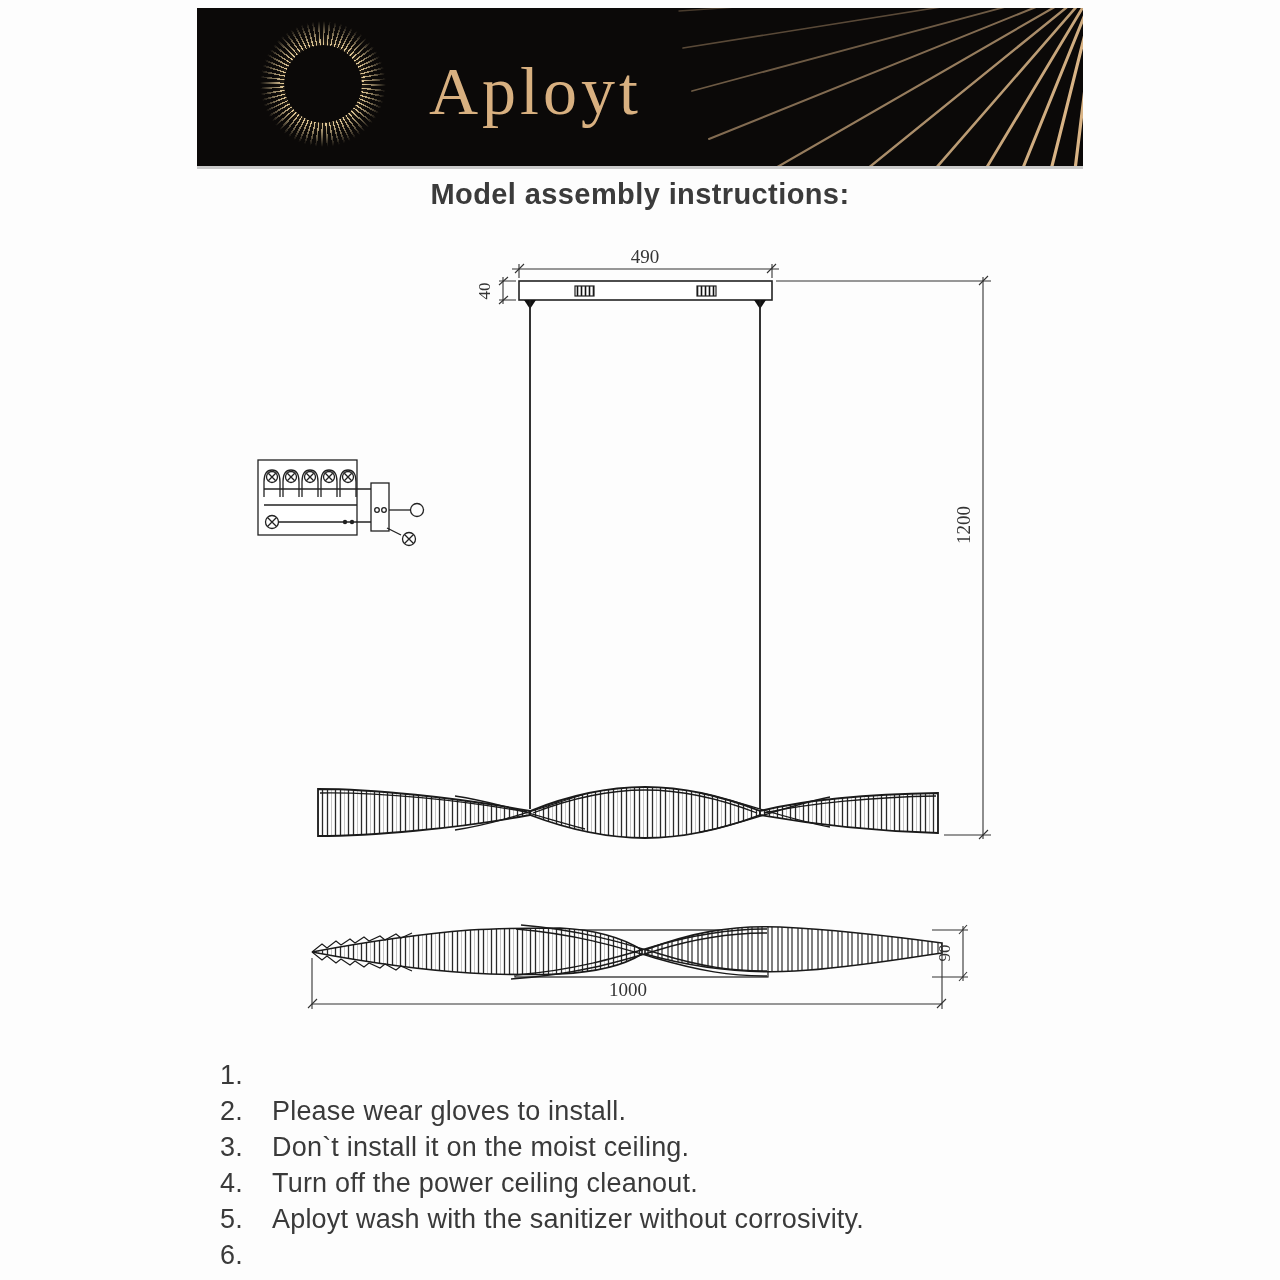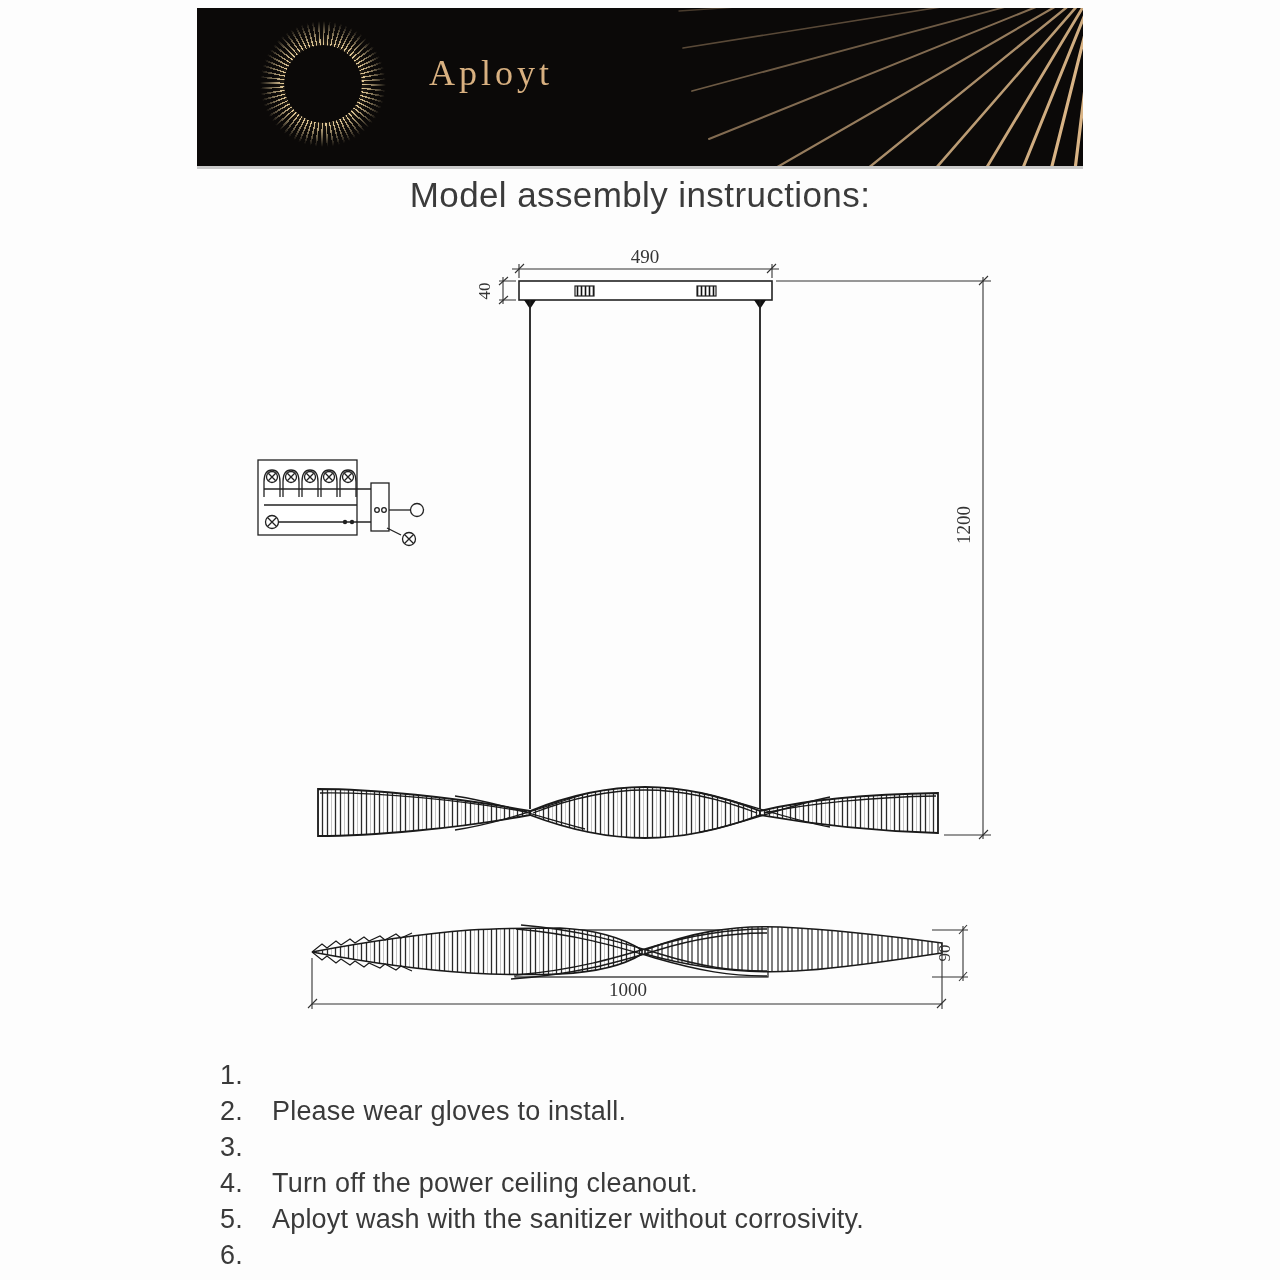--- a/index.html
+++ b/index.html
@@ -9,24 +9,24 @@
   .banner{position:absolute;left:197px;top:8px;width:886px;height:158px;background:#0b0908;
           overflow:hidden;box-shadow:0 3px 0 rgba(160,160,160,.55);}
   .banner svg{position:absolute;left:0;top:0;}
   .sunburst{position:absolute;left:61px;top:11px;width:130px;height:130px;
             background:repeating-conic-gradient(#ecd3a0 0deg 1.7deg, rgba(0,0,0,0) 1.7deg 5.3deg);
             -webkit-mask:radial-gradient(circle closest-side, rgba(0,0,0,0) 0 25px, #000 27px 39px, rgba(0,0,0,0) 63px);
             mask:radial-gradient(circle closest-side, rgba(0,0,0,0) 0 25px, #000 27px 39px, rgba(0,0,0,0) 63px);}
   .suncore{position:absolute;left:87px;top:37px;width:78px;height:78px;border-radius:50%;
            background:#0b0908;box-shadow:0 0 14px rgba(222,190,130,.28);}
   .brand{position:absolute;left:232px;top:44px;width:420px;color:#d8b080;
-         font-family:"Liberation Serif",serif;font-size:36px;font-weight:400;letter-spacing:4px;}
+         font-family:"Liberation Serif",serif;font-size:68px;font-weight:400;letter-spacing:4px;}
   
   .title-block{position:absolute;left:197px;top:176px;width:886px;text-align:center;color:#3b3b3b;}
-  .title-line{font-size:35px;line-height:37px;letter-spacing:.4px;font-weight:400;}
+  .title-line{font-size:29px;line-height:37px;letter-spacing:.4px;font-weight:700;}
   
   .drawing{position:absolute;left:0;top:0;width:1280px;height:1280px;}
   .drawing text{font-family:"Liberation Serif",serif;fill:#343434;}
   
   .instructions{position:absolute;left:220px;top:1057px;width:860px;color:#3a3a3a;}
   .instr-row{display:flex;height:36px;line-height:36px;font-size:27px;letter-spacing:.2px;}
   .instr-num{width:52px;flex:0 0 52px;}
   .instr-text{white-space:nowrap;}
 </style>
 </head>
@@ -210,20 +210,21 @@
   <div class="instructions">
     <div class="instr-row">
       <span class="instr-num">1.</span>
     </div>
     <div class="instr-row">
       <span class="instr-num">2.</span>
       <span class="instr-text">Please wear gloves to install.</span>
     </div>
     <div class="instr-row">
       <span class="instr-num">3.</span>
+      <span class="instr-text">Don`t install it on the moist ceiling.</span>
     </div>
     <div class="instr-row">
       <span class="instr-num">4.</span>
       <span class="instr-text">Turn off the power ceiling cleanout.</span>
     </div>
     <div class="instr-row">
       <span class="instr-num">5.</span>
       <span class="instr-text">Aployt wash with the sanitizer without corrosivity.</span>
     </div>
     <div class="instr-row">

